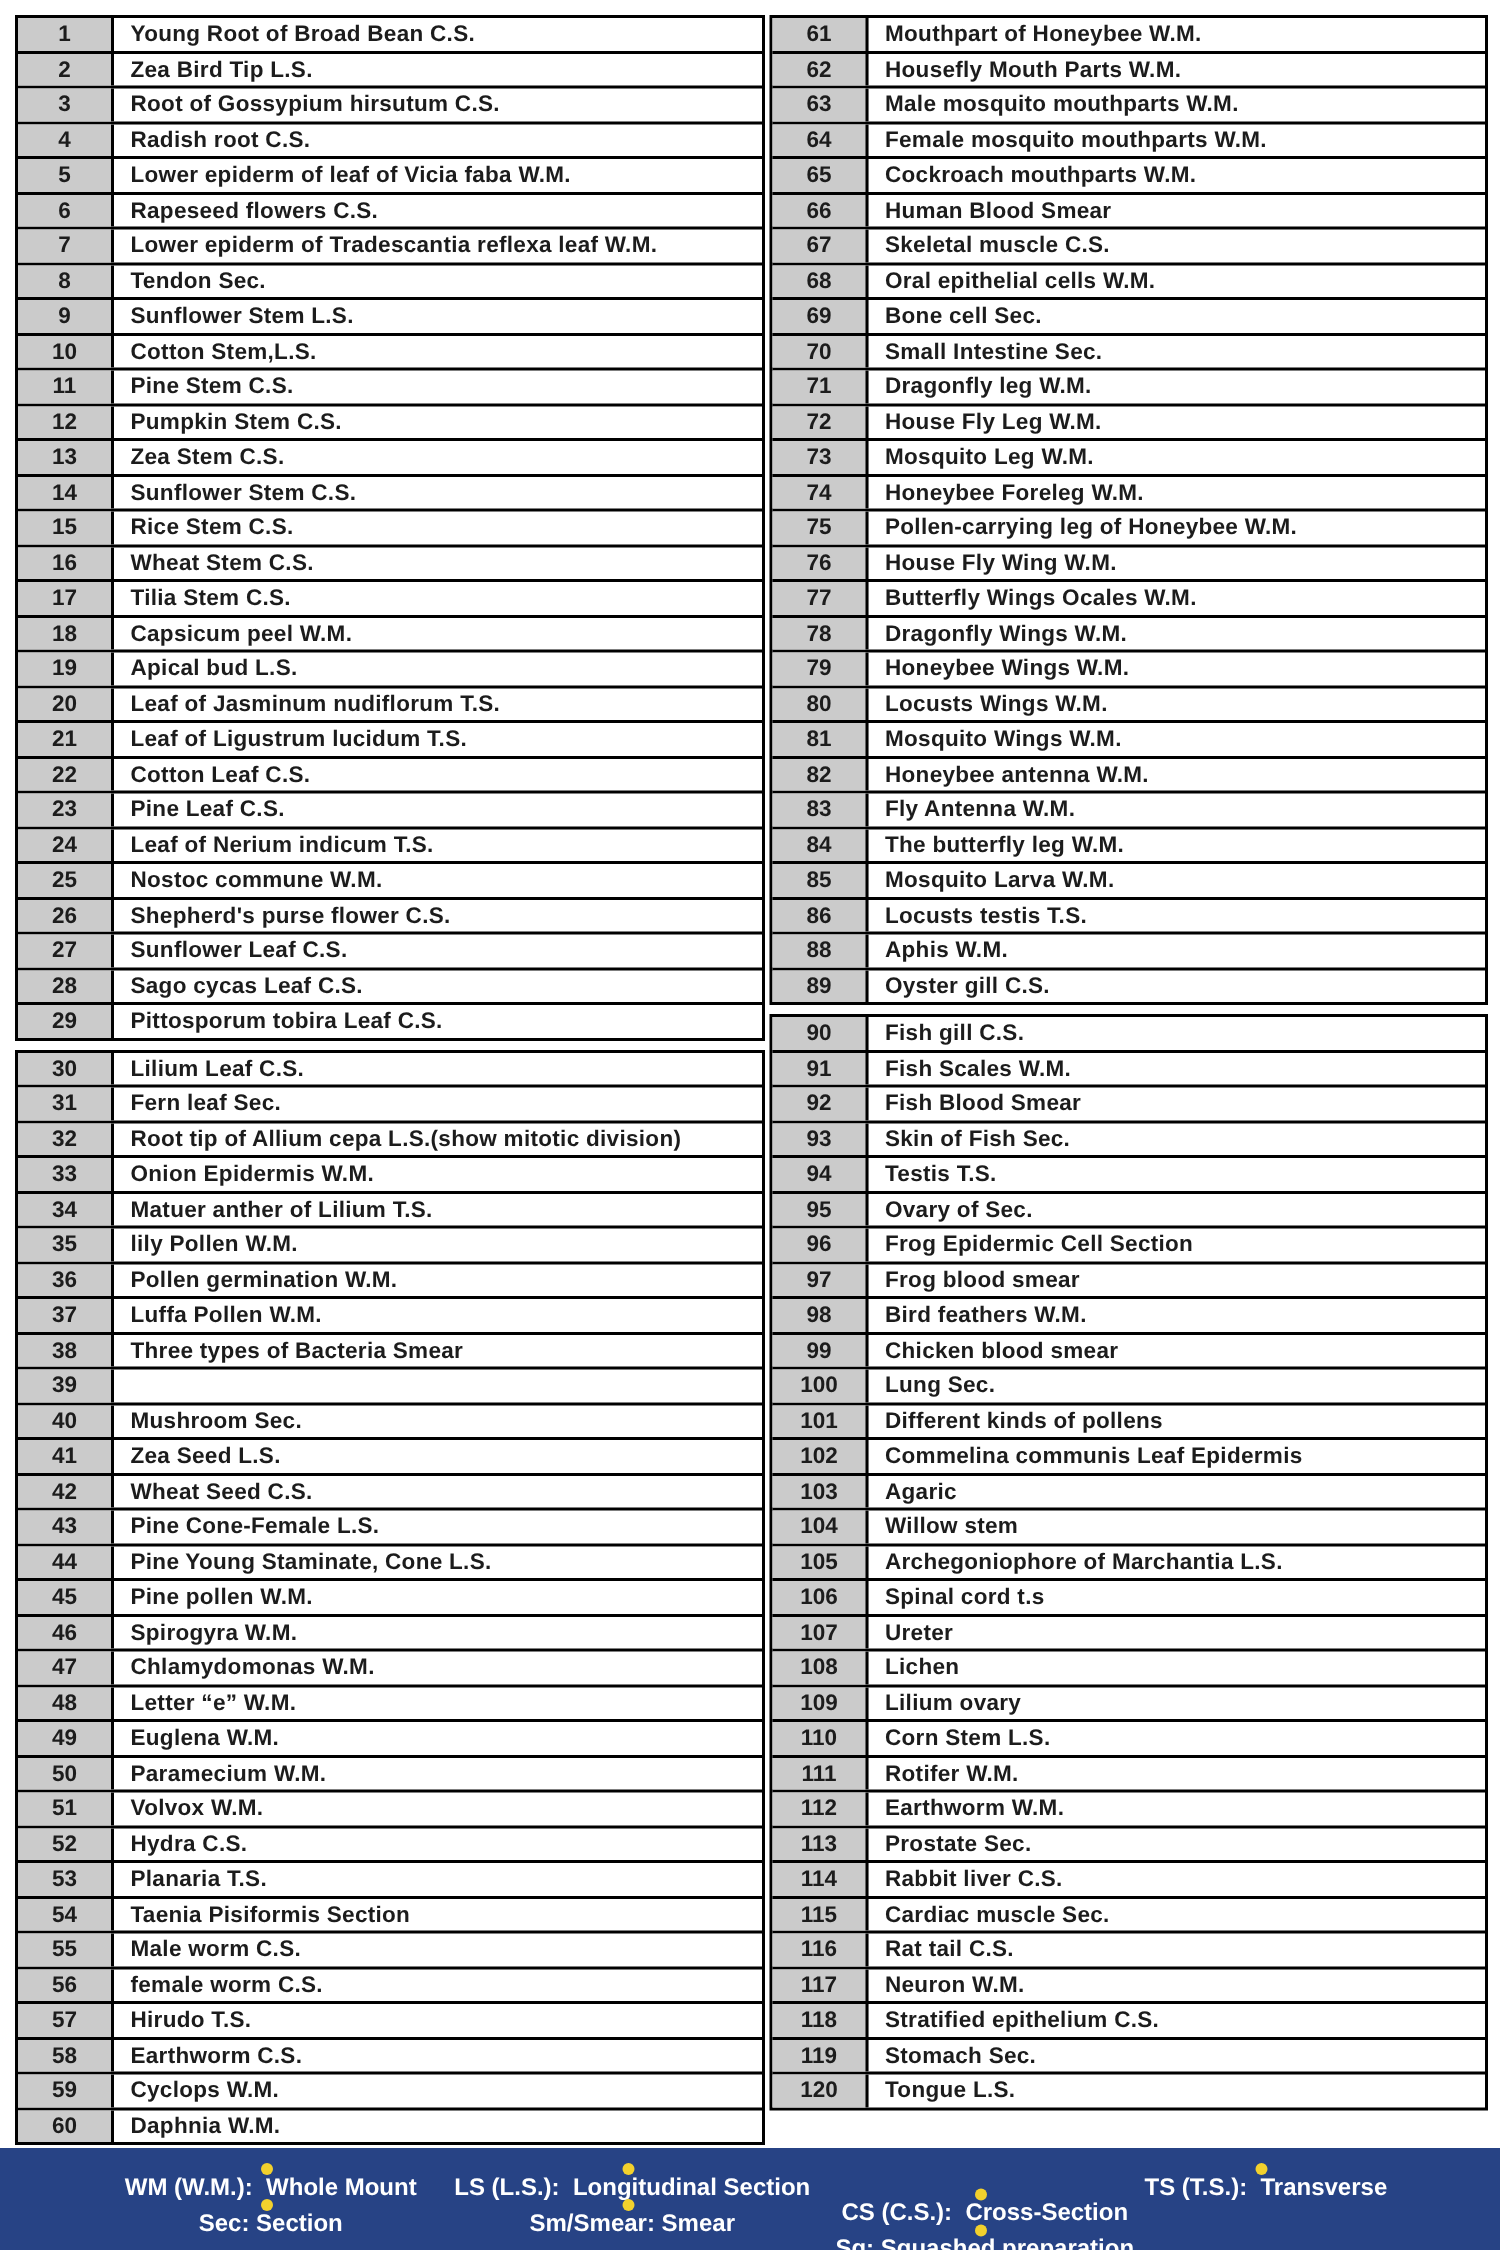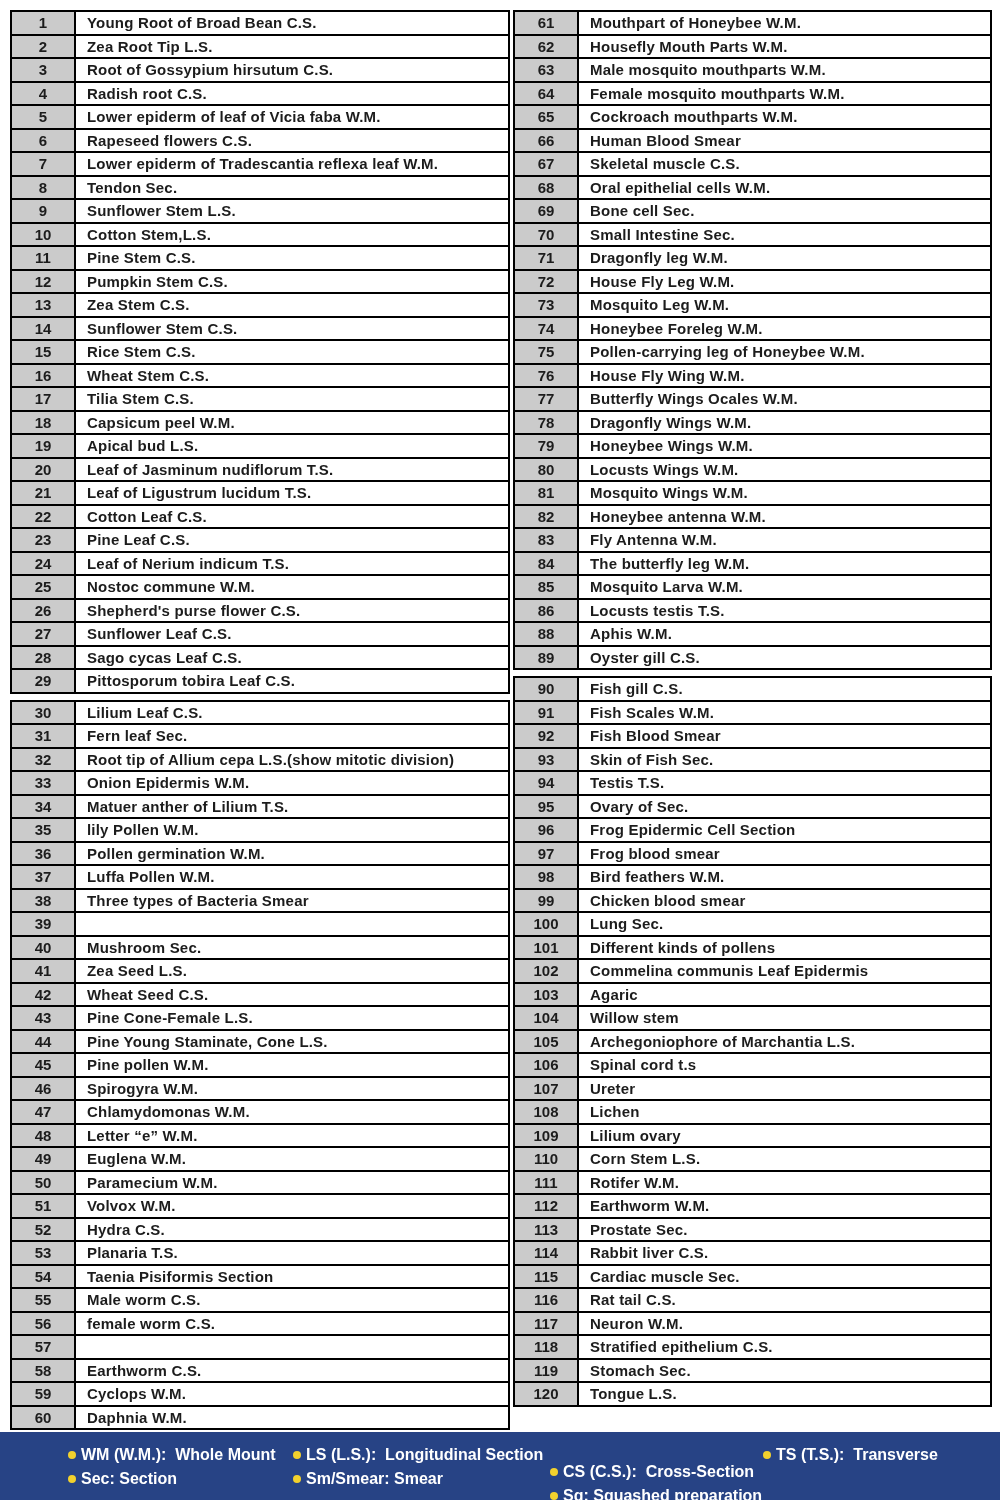--- a/index.html
+++ b/index.html
@@ -56,20 +56,21 @@
   }
   .legend-row {
     display: flex;
     align-items: center;
     height: 24px;
   }
   .legend-item {
     display: flex; align-items: center;
     font-size: 16px; font-weight: 700;
     white-space: pre;
+    flex-direction: column;
   }
   .legend-item.c0 { width: 225px; }
   .legend-item.c1 { width: 257px; }
   .legend-item.c2 { width: 213px; margin-top: 34px; }
   .bullet {
     display: inline-block;
     width: 8px; height: 8px;
     border-radius: 50%;
     background: #f2d12d;
     margin-right: 5px;
@@ -82,21 +83,21 @@
 <div class="page">
   <div class="tables">
     <div class="col" id="col-0">
         <div class="block">
           <div class="row">
             <div class="num">1</div>
             <div class="label">Young Root of Broad Bean C.S.</div>
           </div>
           <div class="row">
             <div class="num">2</div>
-            <div class="label">Zea Root Tip L.S.</div>
+            <div class="label">Zea Bird Tip L.S.</div>
           </div>
           <div class="row">
             <div class="num">3</div>
             <div class="label">Root of Gossypium hirsutum C.S.</div>
           </div>
           <div class="row">
             <div class="num">4</div>
             <div class="label">Radish root C.S.</div>
           </div>
           <div class="row">
@@ -303,20 +304,21 @@
           <div class="row">
             <div class="num">55</div>
             <div class="label">Male worm C.S.</div>
           </div>
           <div class="row">
             <div class="num">56</div>
             <div class="label">female worm C.S.</div>
           </div>
           <div class="row">
             <div class="num">57</div>
+            <div class="label">Hirudo T.S.</div>
           </div>
           <div class="row">
             <div class="num">58</div>
             <div class="label">Earthworm C.S.</div>
           </div>
           <div class="row">
             <div class="num">59</div>
             <div class="label">Cyclops W.M.</div>
           </div>
           <div class="row">

